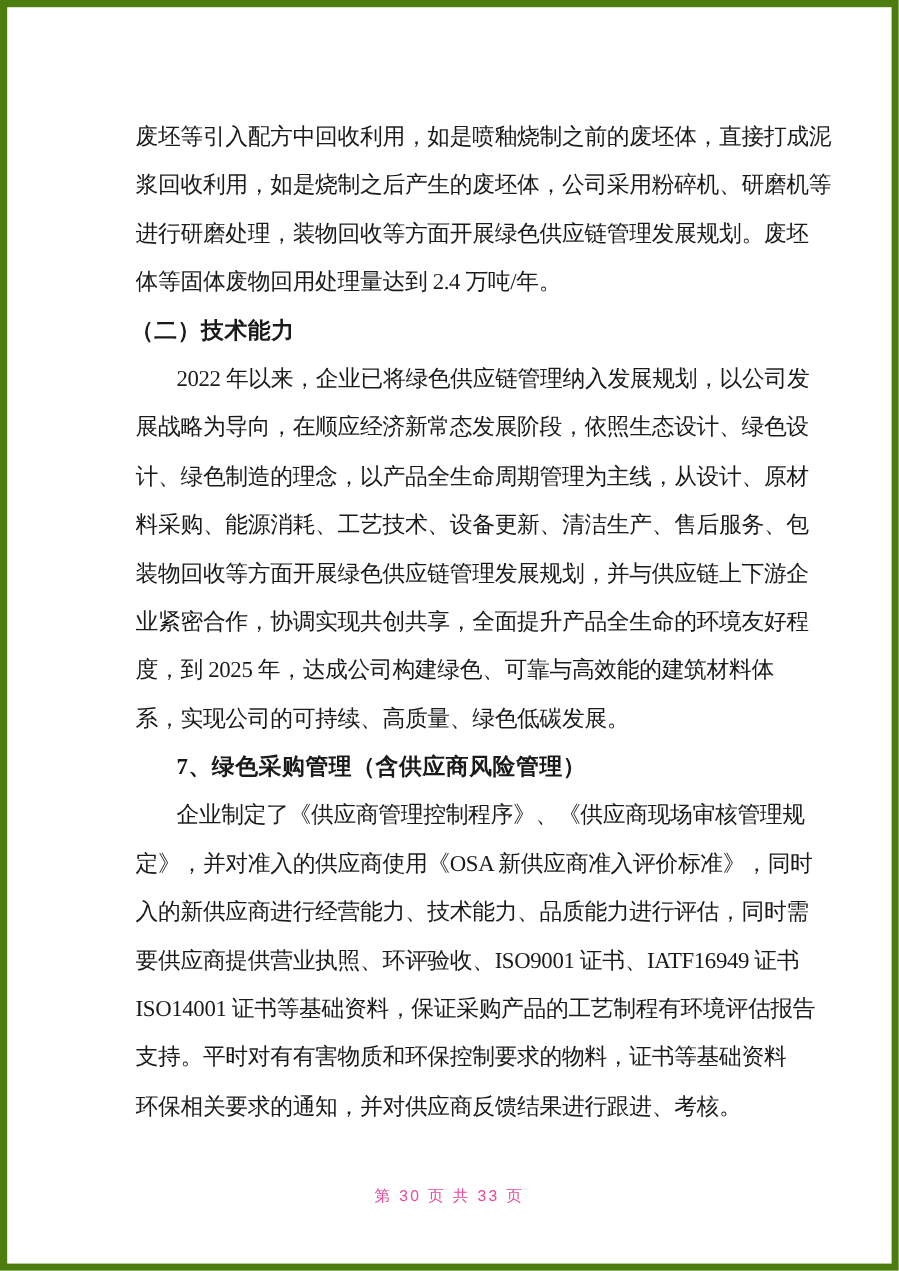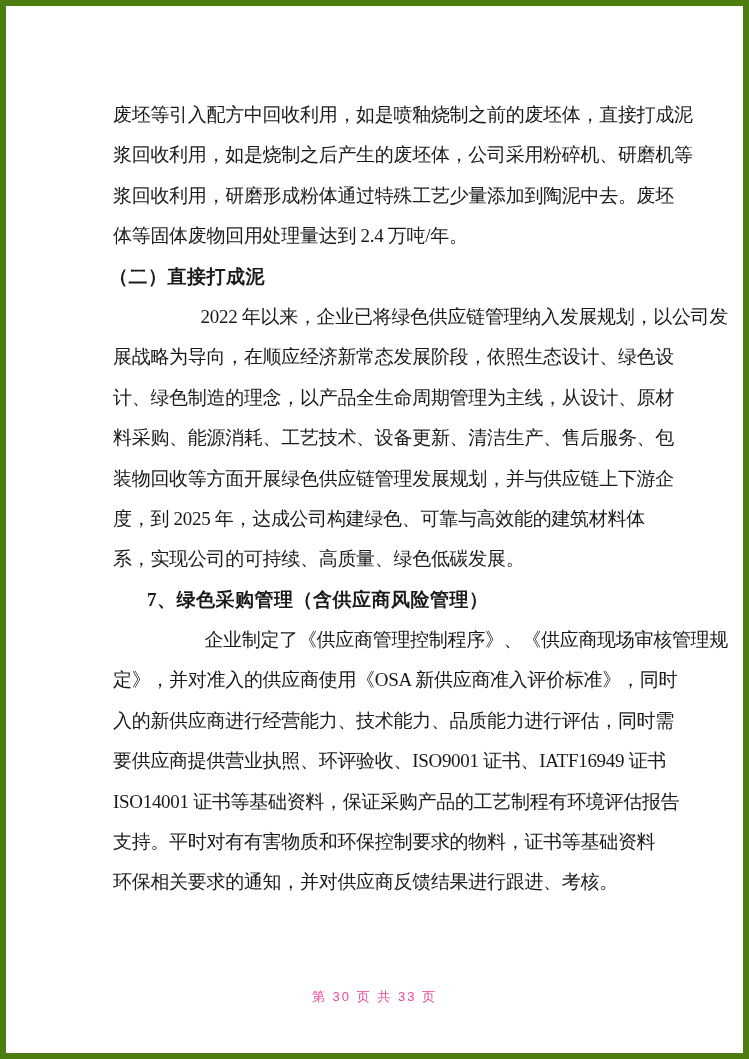--- a/index.html
+++ b/index.html
@@ -39,21 +39,20 @@
     letter-spacing: 0.5px;
   }
   .section-heading {
     margin-left: -4px; 
   }
   .subsection-heading {
     text-indent: 34px;
   }
   .indent-first .line.first {
     text-indent: 34px;
-    text-align: right;
   }
   .footer {
     position: absolute;
     top: 982px;
     left: 0;
     width: 100%;
     text-align: center;
     font-size: 13px;
     color: #ec4899;
     letter-spacing: 2px;
@@ -63,32 +62,33 @@
 </head>
 <body>
 
 <div class="page">
 
   <div class="content">
 
     <div class="para">
         <div class="line first">废坯等引入配方中回收利用，如是喷釉烧制之前的废坯体，直接打成泥</div>
         <div class="line">浆回收利用，如是烧制之后产生的废坯体，公司采用粉碎机、研磨机等</div>
-        <div class="line">浆回收利用，研磨形成粉体通过特殊工艺少量添加到陶泥中去。废坯</div>
+        <div class="line">进行研磨处理，装物回收等方面开展绿色供应链管理发展规划。废坯</div>
         <div class="line">体等固体废物回用处理量达到 2.4 万吨/年。</div>
       </div>
 
-    <div class="line heading-line section-heading">（二）直接打成泥</div>
+    <div class="line heading-line section-heading">（二）技术能力</div>
 
     <div class="para indent-first">
         <div class="line first">2022 年以来，企业已将绿色供应链管理纳入发展规划，以公司发</div>
         <div class="line">展战略为导向，在顺应经济新常态发展阶段，依照生态设计、绿色设</div>
         <div class="line">计、绿色制造的理念，以产品全生命周期管理为主线，从设计、原材</div>
         <div class="line">料采购、能源消耗、工艺技术、设备更新、清洁生产、售后服务、包</div>
         <div class="line">装物回收等方面开展绿色供应链管理发展规划，并与供应链上下游企</div>
+        <div class="line">业紧密合作，协调实现共创共享，全面提升产品全生命的环境友好程</div>
         <div class="line">度，到 2025 年，达成公司构建绿色、可靠与高效能的建筑材料体</div>
         <div class="line">系，实现公司的可持续、高质量、绿色低碳发展。</div>
       </div>
 
     <div class="line heading-line subsection-heading">7、绿色采购管理（含供应商风险管理）</div>
 
     <div class="para indent-first">
         <div class="line first">企业制定了《供应商管理控制程序》、《供应商现场审核管理规</div>
         <div class="line">定》，并对准入的供应商使用《OSA 新供应商准入评价标准》，同时</div>
         <div class="line">入的新供应商进行经营能力、技术能力、品质能力进行评估，同时需</div>

